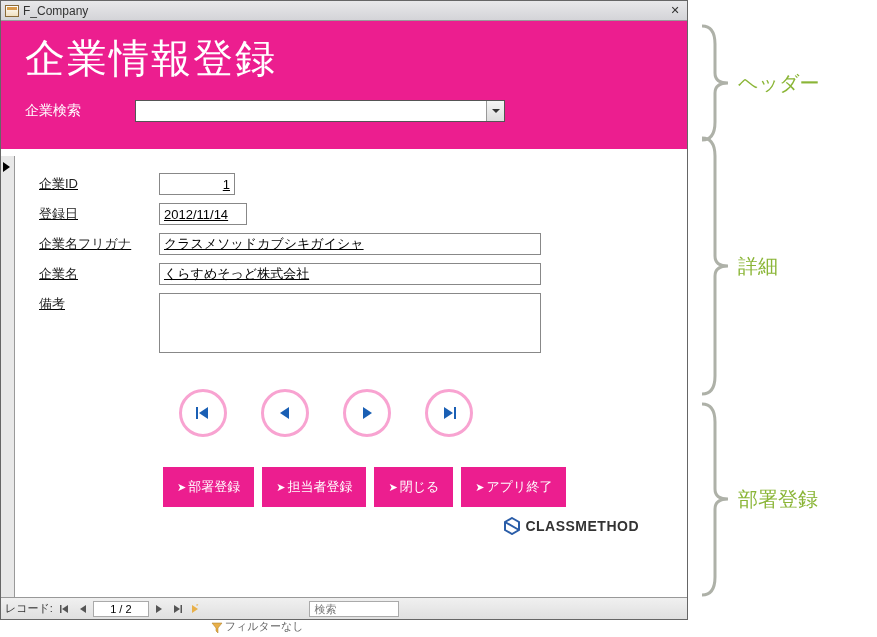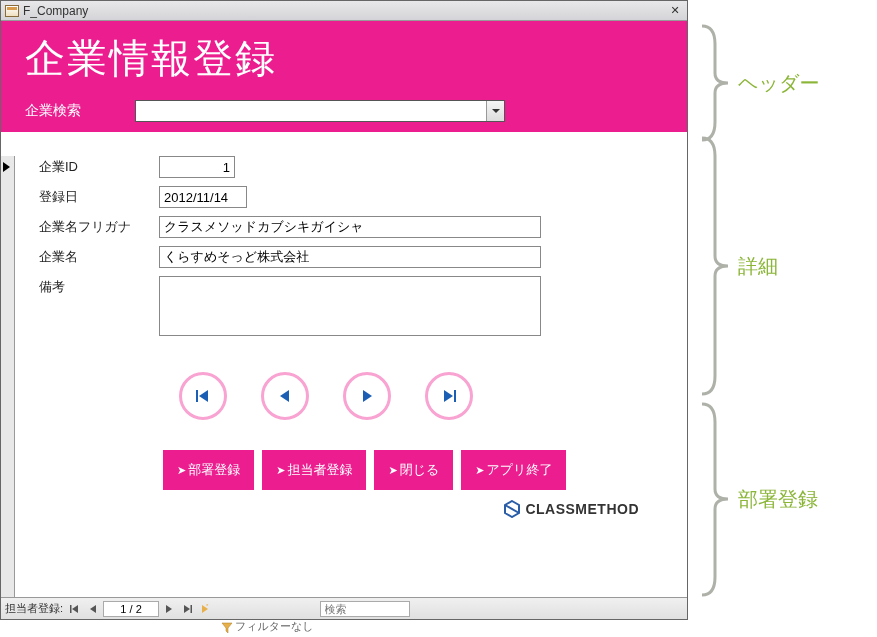--- a/index.html
+++ b/index.html
@@ -67,21 +67,21 @@
   width: 0; height: 0;
   border-left: 7px solid #000;
   border-top: 5px solid transparent;
   border-bottom: 5px solid transparent;
 }
 
 .header-section {
   background: #ec1e8f;
   color: #fff;
   padding: 10px 24px 24px 24px;
-  height: 111px;
+  height: 128px;
 }
 .header-title {
   font-size: 40px;
   font-weight: normal;
   letter-spacing: 2px;
   margin-bottom: 14px;
   font-family: "Meiryo", sans-serif;
 }
 .search-row {
   display: flex;
@@ -115,20 +115,21 @@
 }
 .dropdown-btn .tri {
   width: 0; height: 0;
   border-left: 4px solid transparent;
   border-right: 4px solid transparent;
   border-top: 4px solid #333;
 }
 
 .detail-section {
   padding: 24px 24px 10px 38px;
+  text-decoration: underline;
 }
 .field-row {
   display: flex;
   align-items: flex-start;
   margin-bottom: 8px;
 }
 .field-label {
   width: 120px;
   font-size: 13px;
   color: #222;
@@ -387,21 +388,21 @@
             </svg>
           </span>
           <span>CLASSMETHOD</span>
         </div>
       </div>
     </div>
 
   </div>
 
   <div class="statusbar">
-    <span class="sb-label">担当者登録:</span>
+    <span class="sb-label">レコード:</span>
     <div class="sb-nav">
       <span class="sb-btn">
         <svg width="10" height="10">
             <rect x="0" y="1" width="1.5" height="8" fill="#555"></rect>
             <polygon points="8,1 8,9 2,5" fill="#555"></polygon>
           </svg>
       </span>
       <span class="sb-btn">
         <svg width="10" height="10">
             <polygon points="8,1 8,9 2,5" fill="#555"></polygon>

